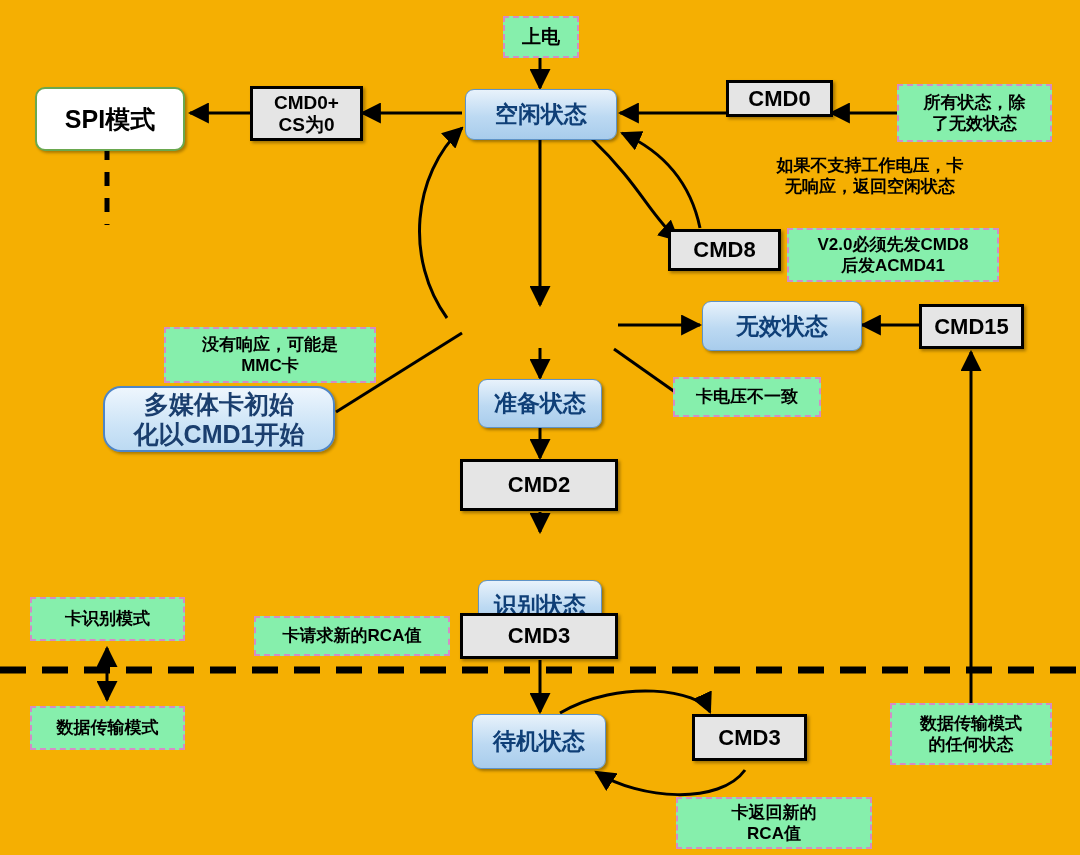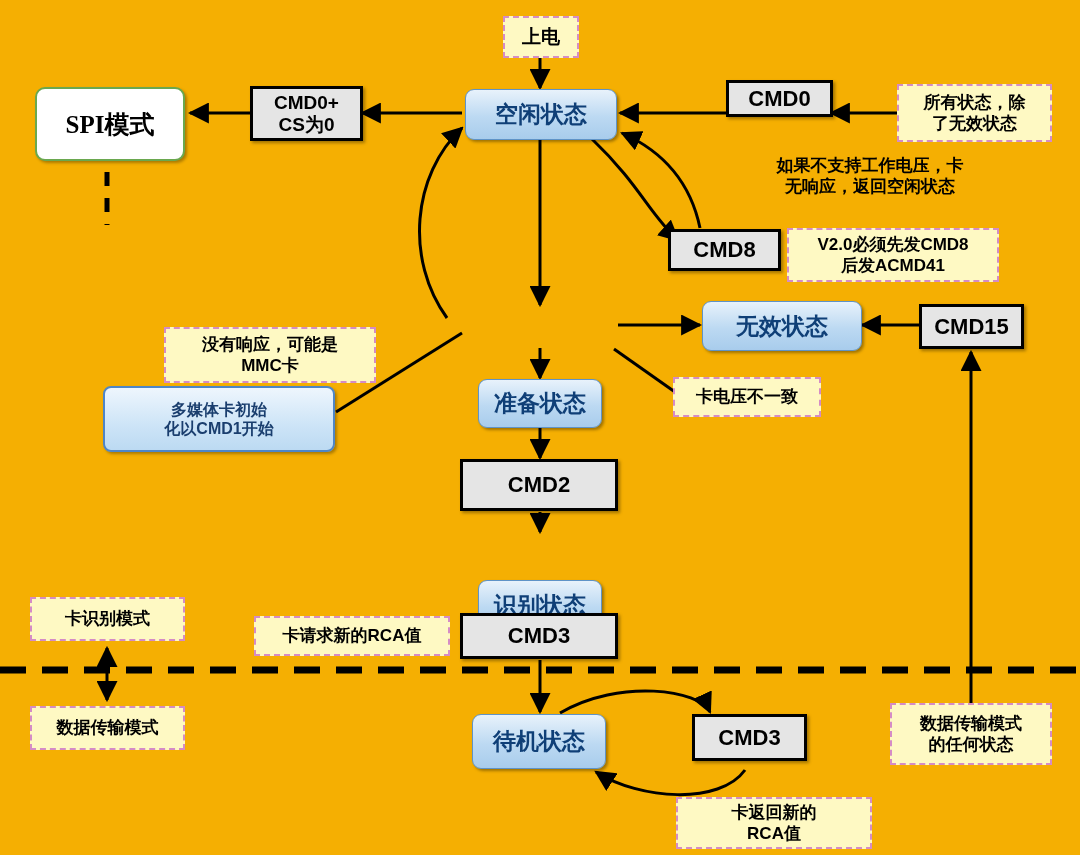--- a/index.html
+++ b/index.html
@@ -30,36 +30,36 @@
     background:#e5e5e5;
     border:3px solid #000000;
     color:#000000;
     font-weight:bold;
     font-size:22px;
     box-shadow:2px 2px 3px rgba(0,0,0,.35);
   }
   .cmd.small{font-size:19px;line-height:1.12;}
   
   .note{
-    background:#fef9c3;
+    background:#86efac;
     border:2px dashed #d58cc6;
     color:#000000;
     font-weight:bold;
     font-size:17px;
     line-height:1.25;
     padding:8px 6px;
   }
   
   .callout{
     background:linear-gradient(to bottom,#eef6fd 0%,#cde4f7 60%,#bcdaf2 100%);
     border:2px solid #4f86c6;
-    border-radius:8px;
+    border-radius:18px;
     color:#1a3e6e;
     font-weight:bold;
-    font-size:16px;
+    font-size:25px;
     line-height:1.2;
     box-shadow:2px 2px 3px rgba(0,0,0,.3);
   }
   .spi{
     background:#ffffff;
     border:2px solid #6aa84f;
     border-radius:10px;
     color:#000000;
     font-weight:bold;
     font-size:25px;
@@ -131,21 +131,21 @@
 
     <g stroke="#000" stroke-width="3" fill="none">
       <line x1="107" y1="648" x2="107" y2="700" marker-start="url(#arrow)" marker-end="url(#arrow)"></line>
     </g>
   </svg>
 
   <div class="node note" style="left:503px;top:16px;width:76px;height:42px;white-space:pre-line;font-size:19px;">上电</div>
 
   <div class="node state" style="left:465px;top:89px;width:152px;height:51px;">空闲状态</div>
 
-  <div class="node spi" style="left:35px;top:87px;width:150px;height:74px;font-family:Liberation Serif, serif;">SPI模式</div>
+  <div class="node spi" style="left:35px;top:87px;width:150px;height:64px;">SPI模式</div>
 
   <div class="node cmd small" style="left:250px;top:86px;width:113px;height:55px;white-space:pre-line;">CMD0+
 CS为0</div>
 
   <div class="node cmd" style="left:726px;top:80px;width:107px;height:37px;">CMD0</div>
 
   <div class="node note" style="left:897px;top:84px;width:155px;height:58px;white-space:pre-line;">所有状态，除
 了无效状态</div>
 
 

